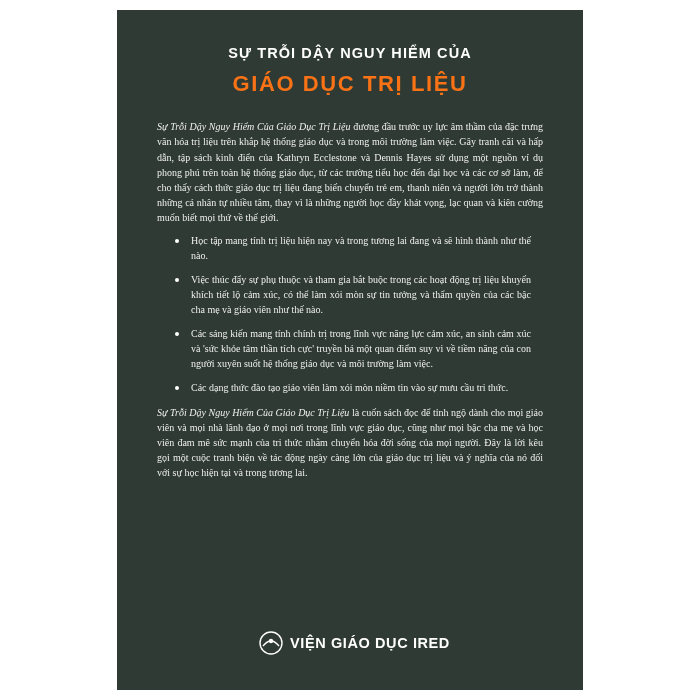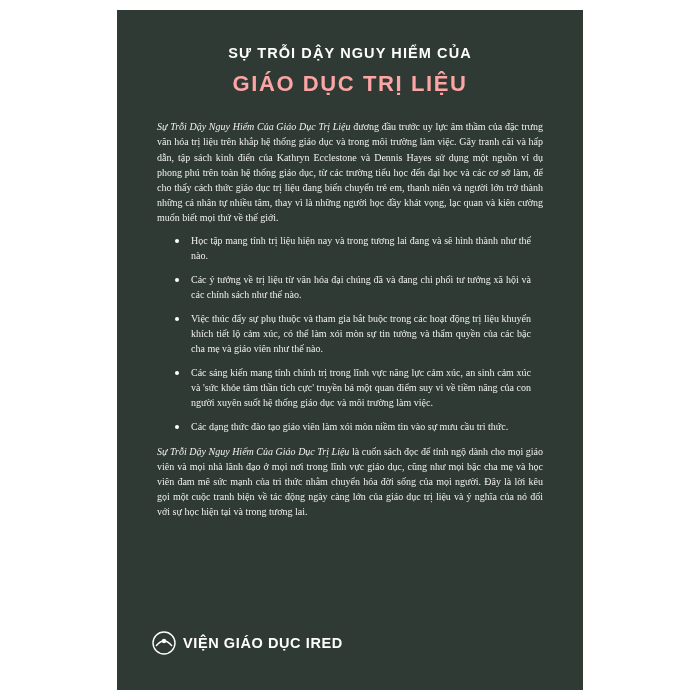--- a/index.html
+++ b/index.html
@@ -23,40 +23,41 @@
     position: absolute;
     left: 117px;
     top: 10px;
     width: 466px;
     height: 680px;
     background: #2e3a33;
     color: #ffffff;
     box-sizing: border-box;
     display: flex;
     flex-direction: column;
+    align-items: center;
   }
   
   .title-block {
     padding: 34px 46px 0 46px;
     text-align: center;
   }
   .title-top {
     font-family: "Liberation Sans", sans-serif;
     font-size: 14.5px;
     letter-spacing: 1.1px;
     font-weight: 700;
     color: #ffffff;
     line-height: 1.3;
   }
   .title-main {
     font-family: "Liberation Sans", sans-serif;
     font-size: 22px;
     letter-spacing: 1.6px;
     font-weight: 700;
-    color: #fca5a5;
+    color: #f97316;
     margin-top: 8px;
     line-height: 1.2;
   }
   
   .body-copy {
     padding: 22px 40px 0 40px;
     font-size: 10px;
     line-height: 1.52;
     text-align: justify;
     color: #f0f0ee;
@@ -137,21 +138,20 @@
       <div class="title-top">SỰ TRỖI DẬY NGUY HIỂM CỦA</div>
       <div class="title-main">GIÁO DỤC TRỊ LIỆU</div>
     </div>
 
     <div class="body-copy">
       <p class="tight"><span class="ital">Sự Trỗi Dậy Nguy Hiểm Của Giáo Dục Trị Liệu</span><span> đương đầu trước uy lực âm thầm của đặc trưng văn hóa trị liệu trên khắp hệ thống giáo dục và trong môi trường làm việc. Gây tranh cãi và hấp dẫn, tập sách kinh điển của Kathryn Ecclestone và Dennis Hayes sử dụng một nguồn ví dụ phong phú trên toàn hệ thống giáo dục, từ các trường tiểu học đến đại học và các cơ sở làm, để cho thấy cách thức giáo dục trị liệu đang biến chuyển trẻ em, thanh niên và người lớn trở thành những cá nhân tự nhiều tâm, thay vì là những người học đầy khát vọng, lạc quan và kiên cường muốn biết mọi thứ về thế giới.</span></p>
 
 
       <ul class="bullets">
         <li>Học tập mang tính trị liệu hiện nay và trong tương lai đang và sẽ hình thành như thế nào.</li>
-        <li>Các ý tưởng về trị liệu từ văn hóa đại chúng đã và đang chi phối tư tưởng xã hội và các chính sách như thế nào.</li>
         <li>Việc thúc đẩy sự phụ thuộc và tham gia bắt buộc trong các hoạt động trị liệu khuyến khích tiết lộ cảm xúc, có thể làm xói mòn sự tin tưởng và thẩm quyền của các bậc cha mẹ và giáo viên như thế nào.</li>
         <li>Các sáng kiến mang tính chính trị trong lĩnh vực năng lực cảm xúc, an sinh cảm xúc và 'sức khỏe tâm thần tích cực' truyền bá một quan điểm suy vi về tiềm năng của con người xuyên suốt hệ thống giáo dục và môi trường làm việc.</li>
         <li>Các dạng thức đào tạo giáo viên làm xói mòn niềm tin vào sự mưu cầu tri thức.</li>
       </ul>
 
       <p><span class="ital">Sự Trỗi Dậy Nguy Hiểm Của Giáo Dục Trị Liệu</span><span> là cuốn sách đọc để tỉnh ngộ dành cho mọi giáo viên và mọi nhà lãnh đạo ở mọi nơi trong lĩnh vực giáo dục, cũng như mọi bậc cha mẹ và học viên đam mê sức mạnh của tri thức nhằm chuyển hóa đời sống của mọi người. Đây là lời kêu gọi một cuộc tranh biện về tác động ngày càng lớn của giáo dục trị liệu và ý nghĩa của nó đối với sự học hiện tại và trong tương lai.</span></p>
     </div>
 
     <div class="footer">
 

